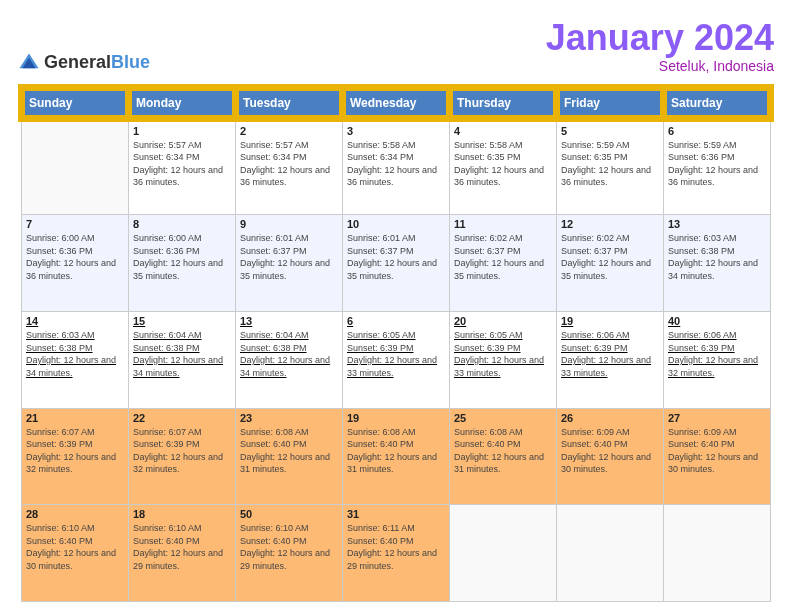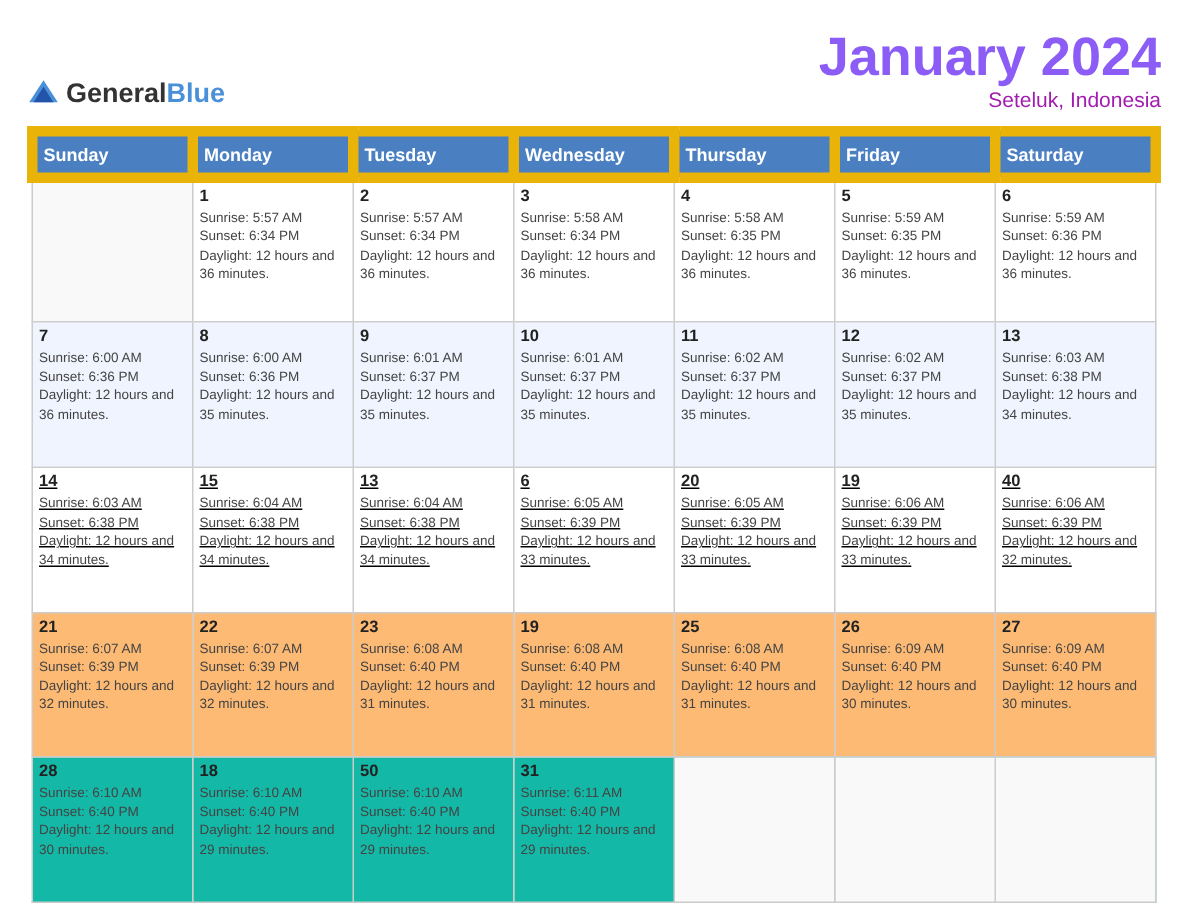--- a/index.html
+++ b/index.html
@@ -238,21 +238,21 @@
           </td>
           <td>
             <span class="day-number">26</span>
             <div class="day-info">Sunrise: 6:09 AM<br>Sunset: 6:40 PM<br>Daylight: 12 hours and 30 minutes.</div>
           </td>
           <td>
             <span class="day-number">27</span>
             <div class="day-info">Sunrise: 6:09 AM<br>Sunset: 6:40 PM<br>Daylight: 12 hours and 30 minutes.</div>
           </td>
         </tr>
-        <tr style="background: #14b8a6;">
+        <tr style="background: #fdba74;">
           <td>
             <span class="day-number">28</span>
             <div class="day-info">Sunrise: 6:10 AM<br>Sunset: 6:40 PM<br>Daylight: 12 hours and 30 minutes.</div>
           </td>
           <td>
             <span class="day-number">18</span>
             <div class="day-info">Sunrise: 6:10 AM<br>Sunset: 6:40 PM<br>Daylight: 12 hours and 29 minutes.</div>
           </td>
           <td>
             <span class="day-number">50</span>

